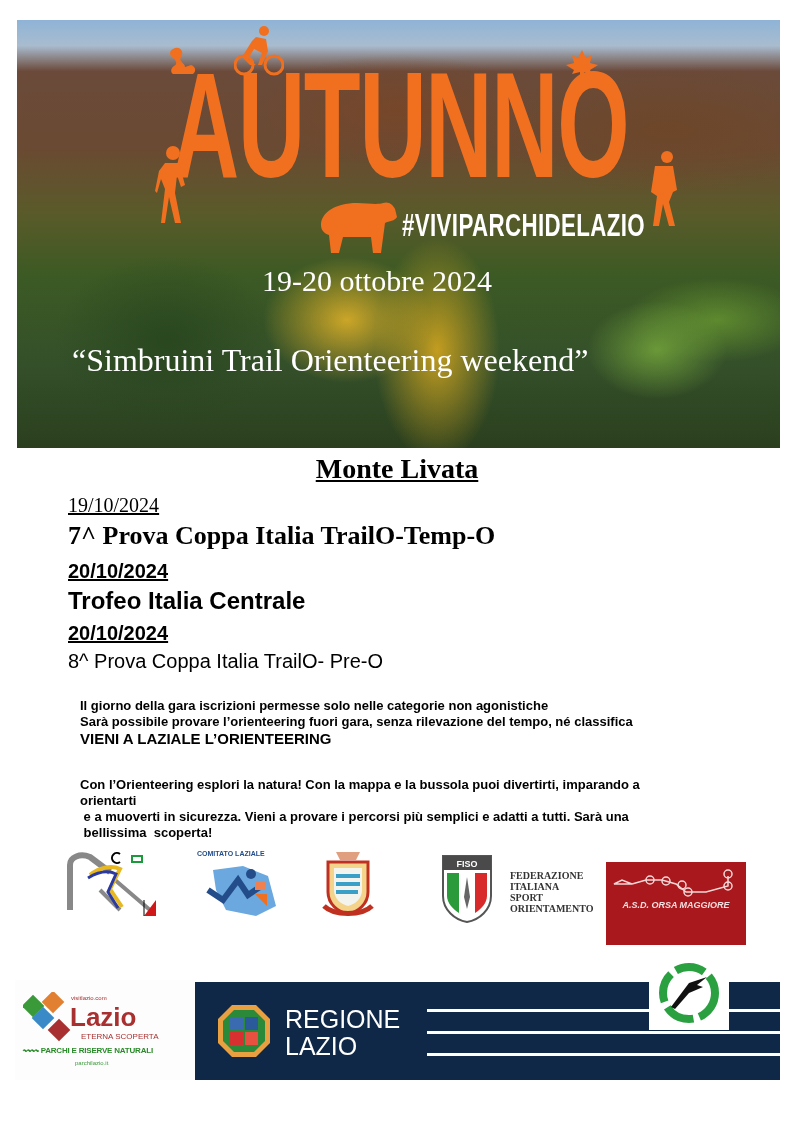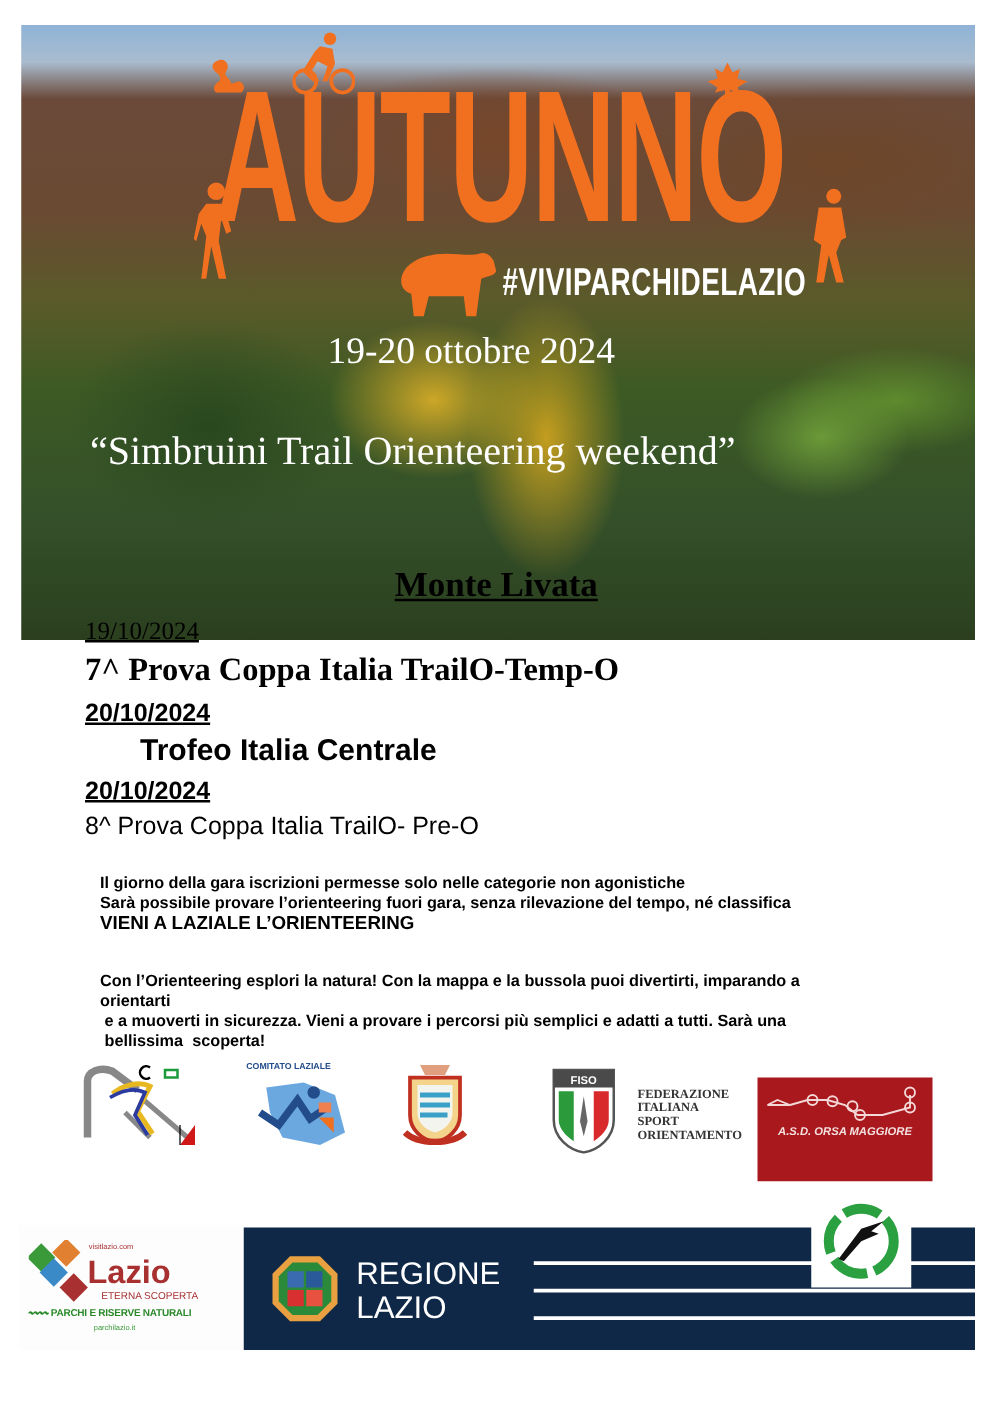--- a/index.html
+++ b/index.html
@@ -1,17 +1,17 @@
 <!DOCTYPE html>
 <html><head>
 <meta charset="utf-8">
 <style>
   html, body { margin:0; padding:0; background:#fff; }
   body { width:794px; height:1123px; position:relative; overflow:hidden; font-family:"Liberation Sans", sans-serif; color:#000; }
-  .hero { position:absolute; left:17px; top:20px; width:763px; height:492px; overflow:hidden;
+  .hero { position:absolute; left:17px; top:20px; width:763px; height:428px; overflow:hidden;
     background:
       radial-gradient(ellipse 120px 90px at 330px 300px, rgba(230,180,40,0.85), transparent 70%),
       radial-gradient(ellipse 90px 160px at 420px 330px, rgba(220,170,30,0.85), transparent 70%),
       radial-gradient(ellipse 100px 70px at 640px 330px, rgba(120,170,60,0.8), transparent 70%),
       radial-gradient(ellipse 130px 60px at 700px 300px, rgba(110,160,50,0.7), transparent 70%),
       radial-gradient(ellipse 160px 120px at 150px 320px, rgba(40,70,30,0.9), transparent 70%),
       radial-gradient(ellipse 200px 80px at 380px 90px, rgba(120,70,40,0.9), transparent 70%),
       radial-gradient(ellipse 250px 90px at 650px 110px, rgba(110,70,40,0.9), transparent 70%),
       linear-gradient(180deg, #8fb3d6 0%, #a9bccf 6%, #6b4a3a 12%, #6a4a32 30%, #5a5a2a 45%, #3c5a24 60%, #34502a 80%, #2b3f1e 100%);
   }
@@ -19,21 +19,21 @@
   .hashtag { position:absolute; left:385px; top:188px; font-weight:bold; font-size:31px; color:#fff; transform:scaleX(0.72); transform-origin:left top; letter-spacing:0.5px; }
   .dates-hero { position:absolute; left:245px; top:244px; font-family:"Liberation Serif", serif; font-size:30px; color:#fff; }
   .subtitle { position:absolute; left:55px; top:322px; font-family:"Liberation Serif", serif; font-size:32px; color:#fff; white-space:nowrap; }
   .sil { position:absolute; fill:#f07020; }
   .location { position:absolute; left:0; width:794px; top:453px; text-align:center; font-family:"Liberation Serif", serif; font-weight:bold; font-size:28px; }
   .location span { text-decoration:underline; }
   .ev { position:absolute; left:68px; }
   .d1 { top:494px; font-family:"Liberation Serif", serif; font-size:20px; text-decoration:underline; }
   .t1 { top:521px; font-family:"Liberation Serif", serif; font-weight:bold; font-size:26px; }
   .d2 { top:560px; font-weight:bold; font-size:20px; text-decoration:underline; }
-  .t2 { top:587px; font-weight:bold; font-size:24px;margin-left:44px; }
+  .t2 { top:587px; font-weight:bold; font-size:24px; }
   .d3 { top:622px; font-weight:bold; font-size:20px; text-decoration:underline; }
   .t3 { top:650px; font-weight:normal; font-size:20px; }
   .p { position:absolute; left:68px; font-weight:bold; font-size:13px; line-height:16px;padding-left:12px; }
   .logo { position:absolute; }
   .regione { position:absolute; left:195px; top:982px; width:585px; height:98px; background:#0f2847; }
   .stripe { position:absolute; left:232px; width:353px; height:3px; background:#fff; }
 </style>
 </head>
 <body>
 

